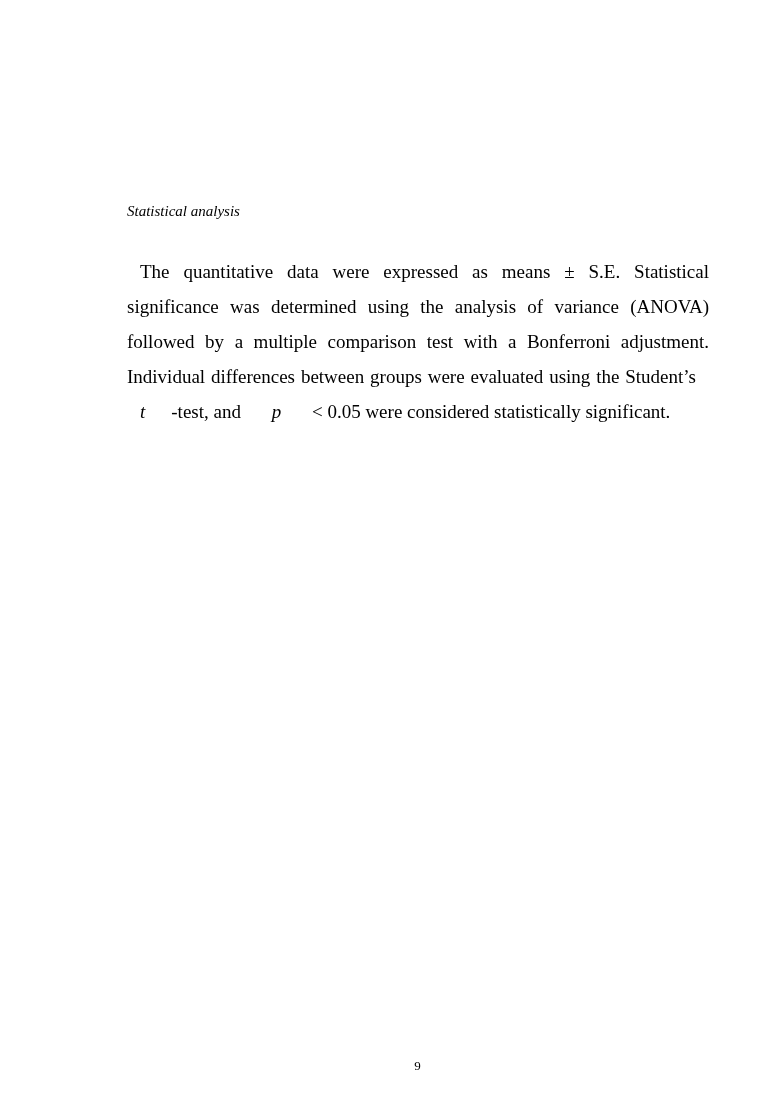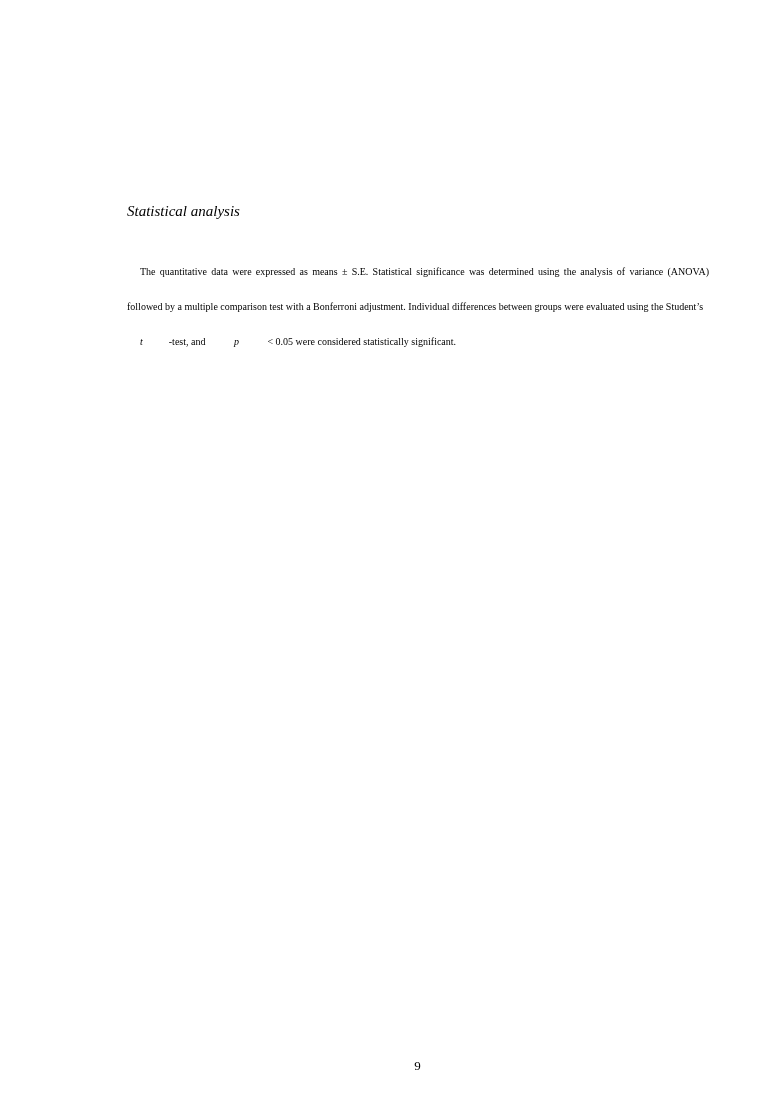--- a/index.html
+++ b/index.html
@@ -23,21 +23,21 @@
     top: 141px;
     width: 632px;
   }
   .heading {
     font-style: italic;
     font-weight: normal;
     font-size: 15px;
     line-height: 35px;
   }
   .para {
-    font-size: 10px;
+    font-size: 19px;
     line-height: 35px;
     text-align: justify;
     text-justify: inter-word;
   }
   .it {
     font-style: italic;
   }
   .page-number {
     position: absolute;
     left: 0;

